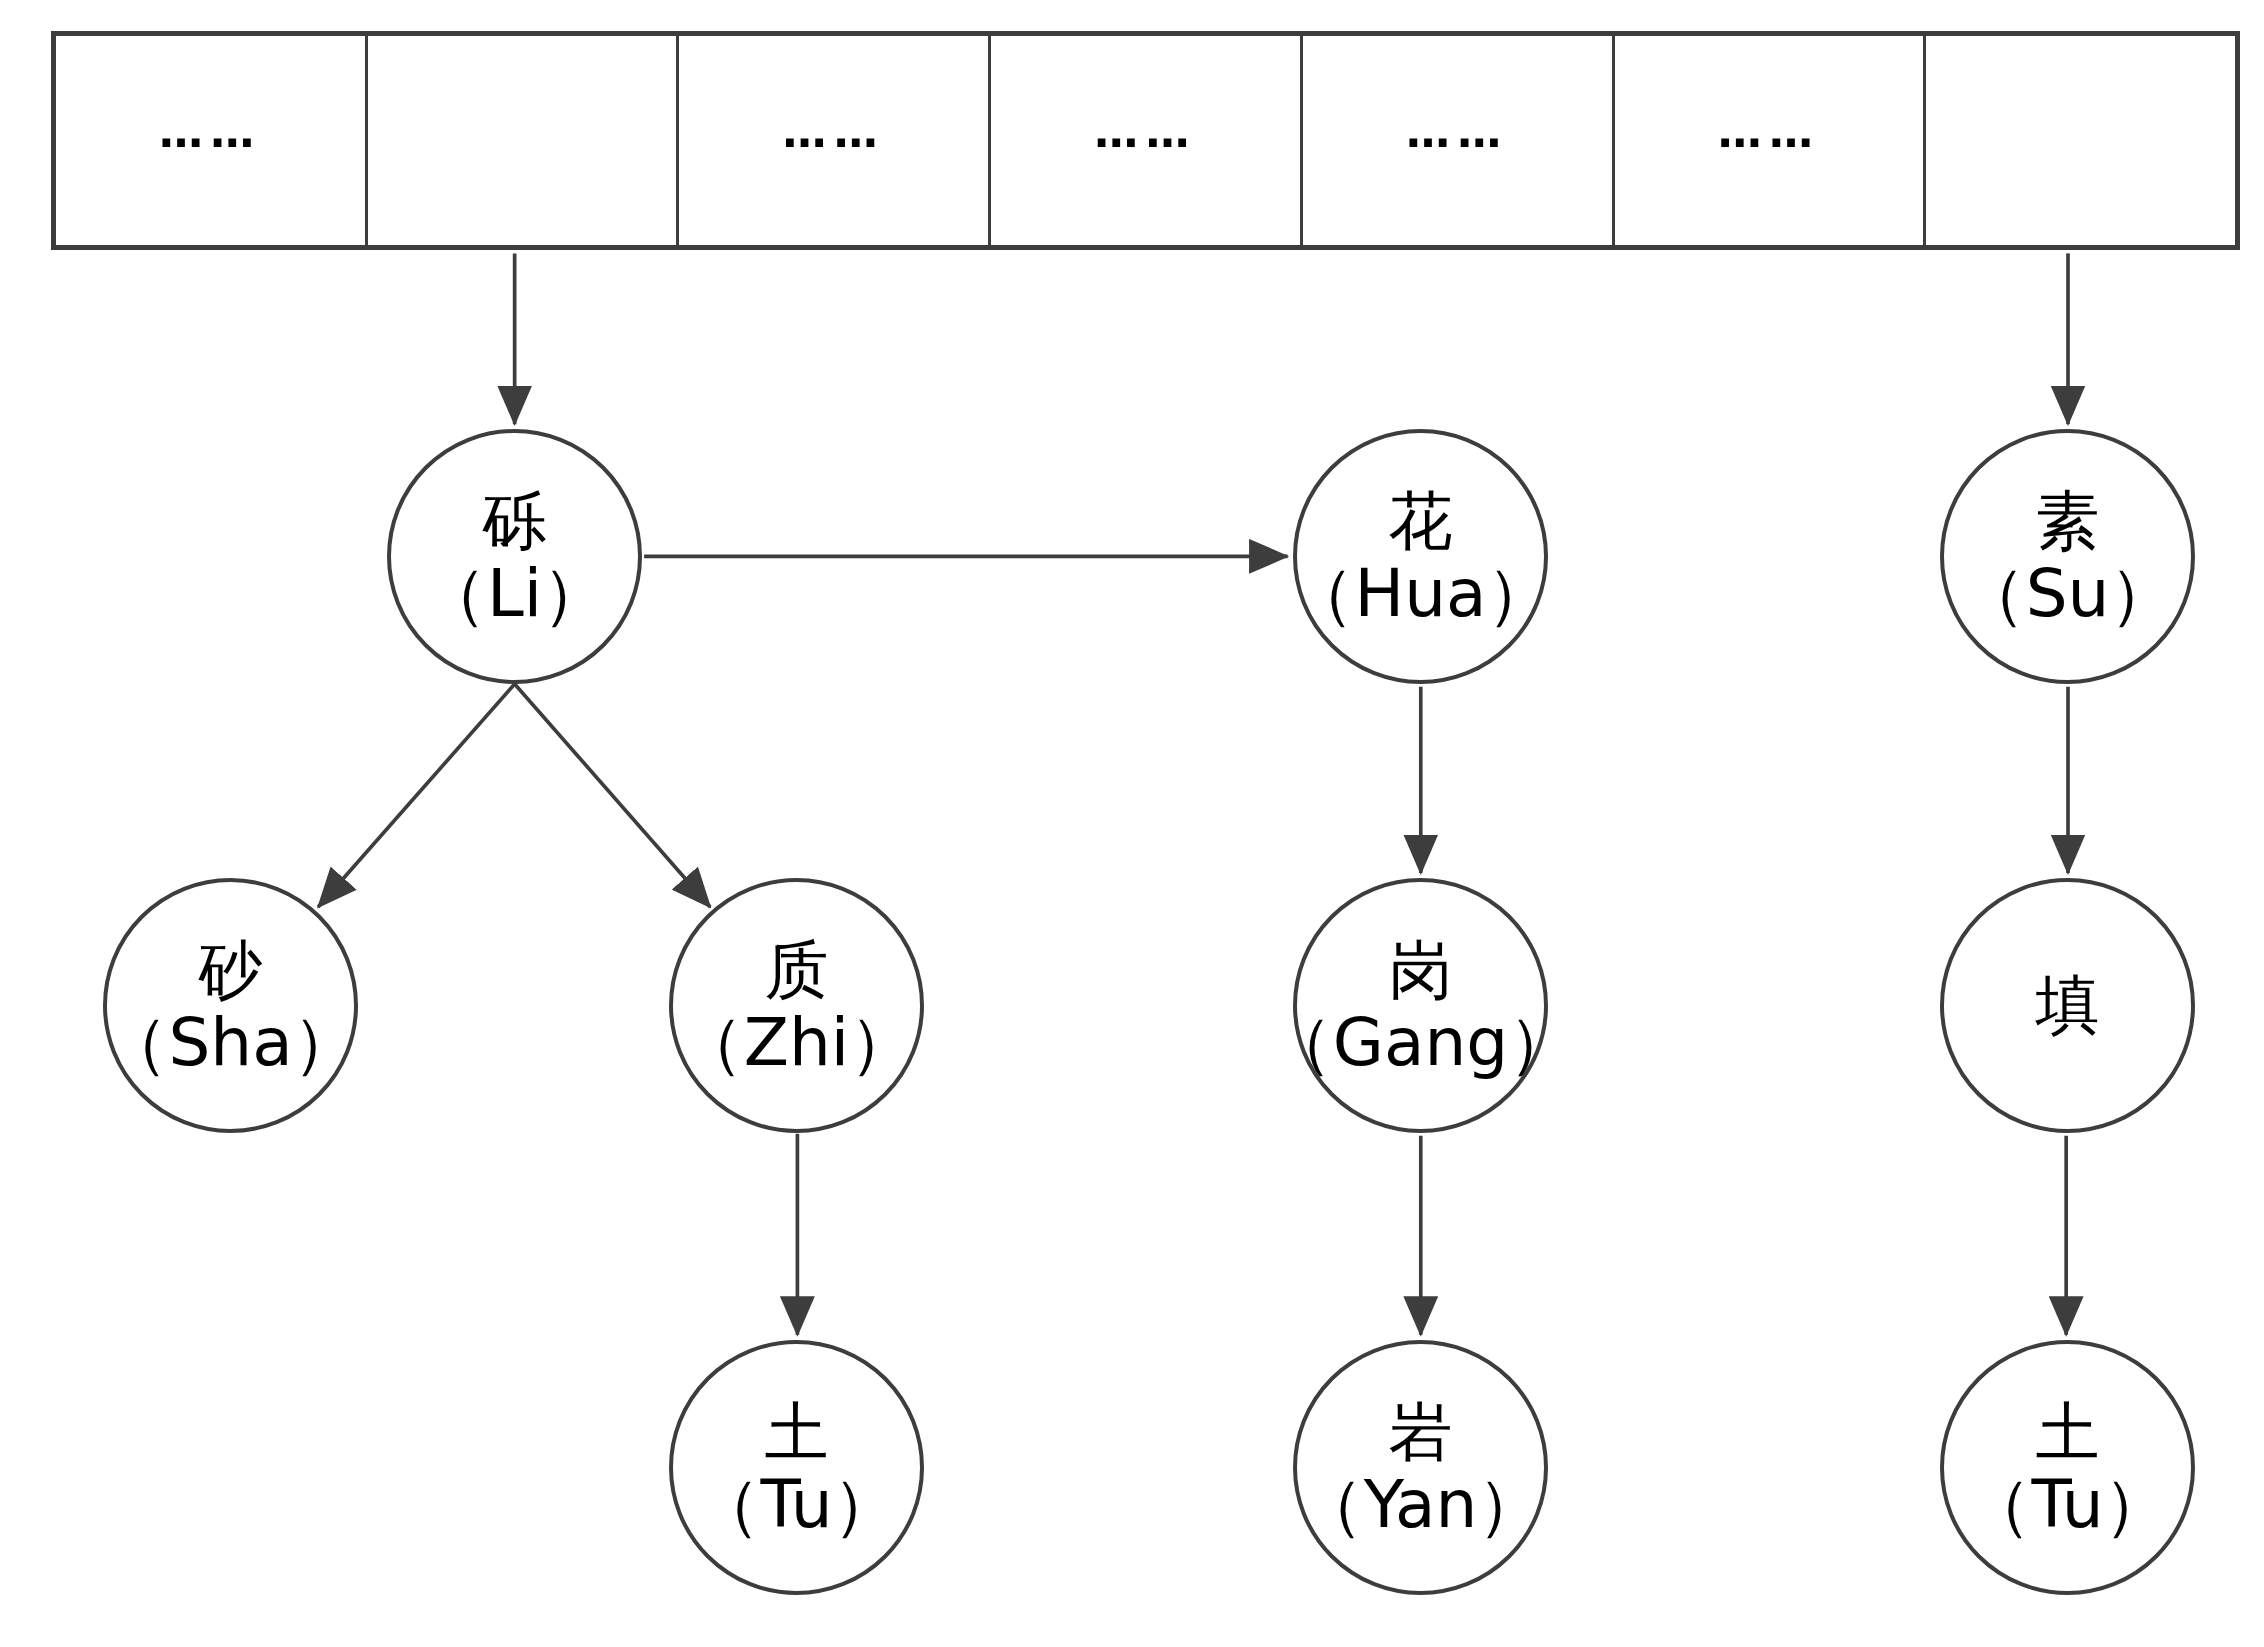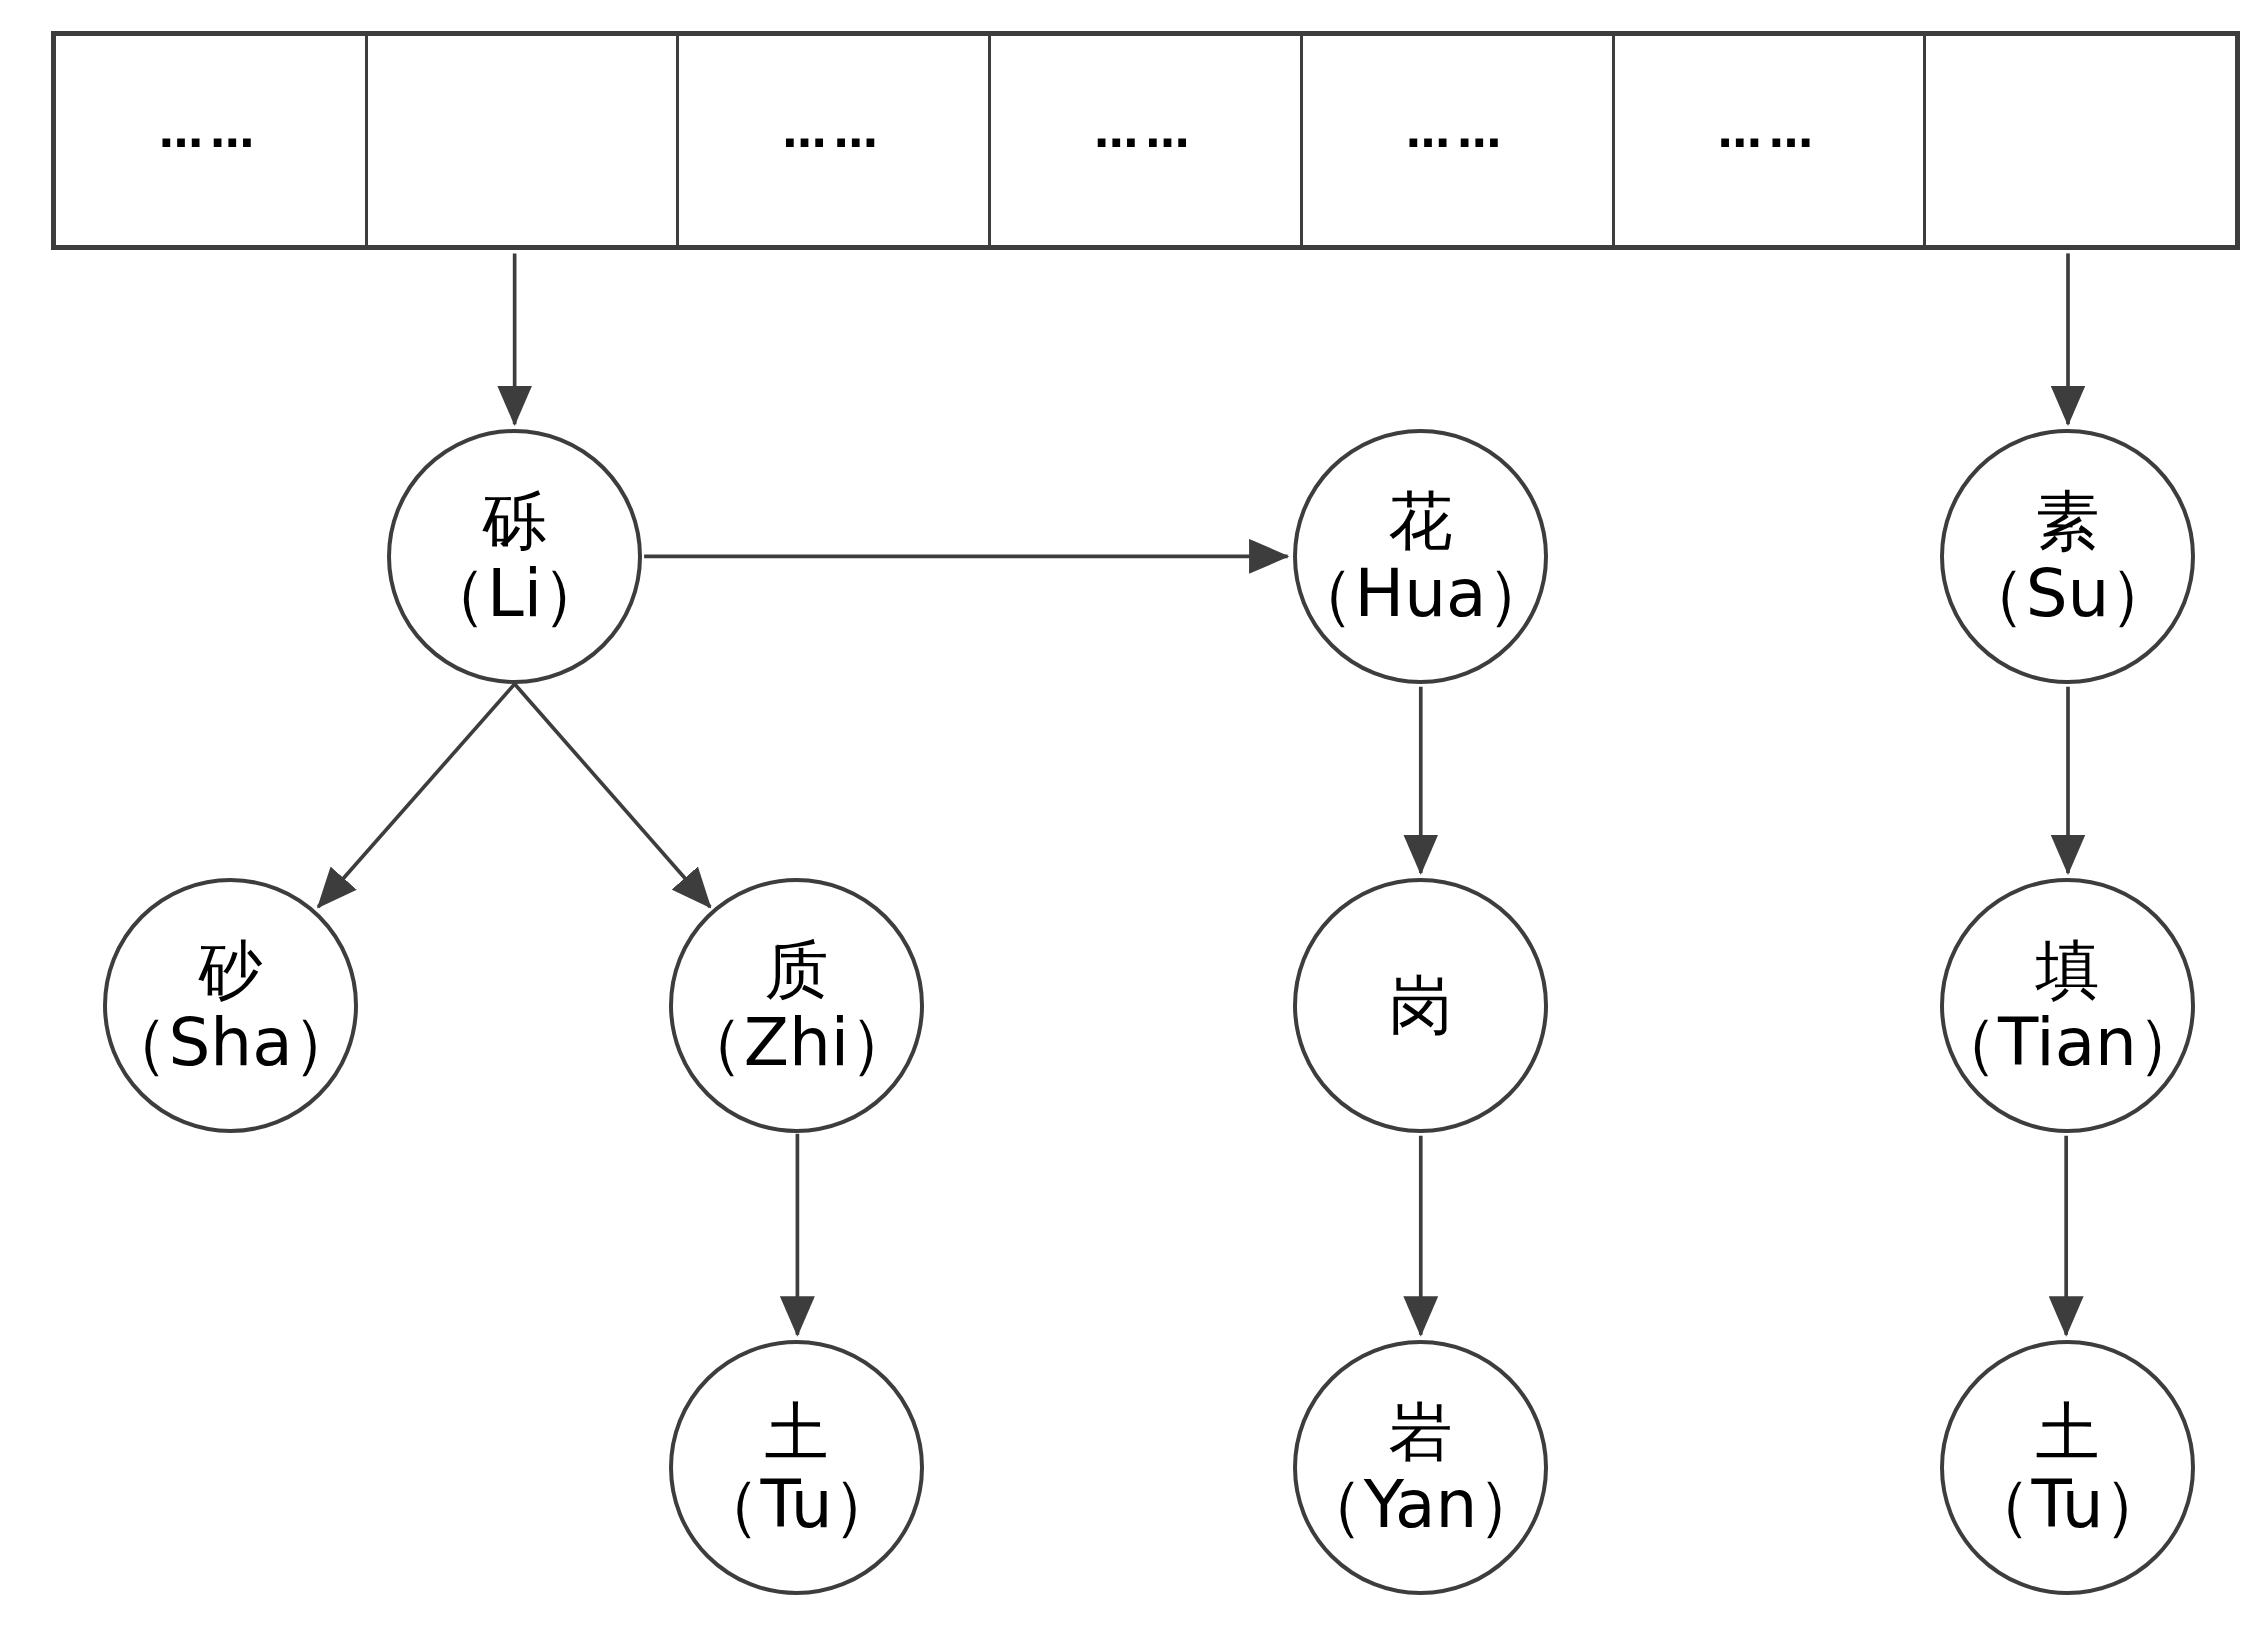--- a/index.html
+++ b/index.html
@@ -99,24 +99,24 @@
   <div class="node" style="left:103px; top:878px;">
     <span class="zh">砂</span>
     <span class="py">（Sha）</span>
   </div>
   <div class="node" style="left:669px; top:878px;">
     <span class="zh">质</span>
     <span class="py">（Zhi）</span>
   </div>
   <div class="node" style="left:1293px; top:878px;">
     <span class="zh">岗</span>
+    <span class="py">（Gang）</span>
   </div>
   <div class="node" style="left:1940px; top:878px;">
     <span class="zh">填</span>
-    <span class="py">（Tian）</span>
   </div>
 
   <div class="node" style="left:669px; top:1340px;">
     <span class="zh">土</span>
     <span class="py">（Tu）</span>
   </div>
   <div class="node" style="left:1293px; top:1340px;">
     <span class="zh">岩</span>
     <span class="py">（Yan）</span>
   </div>

